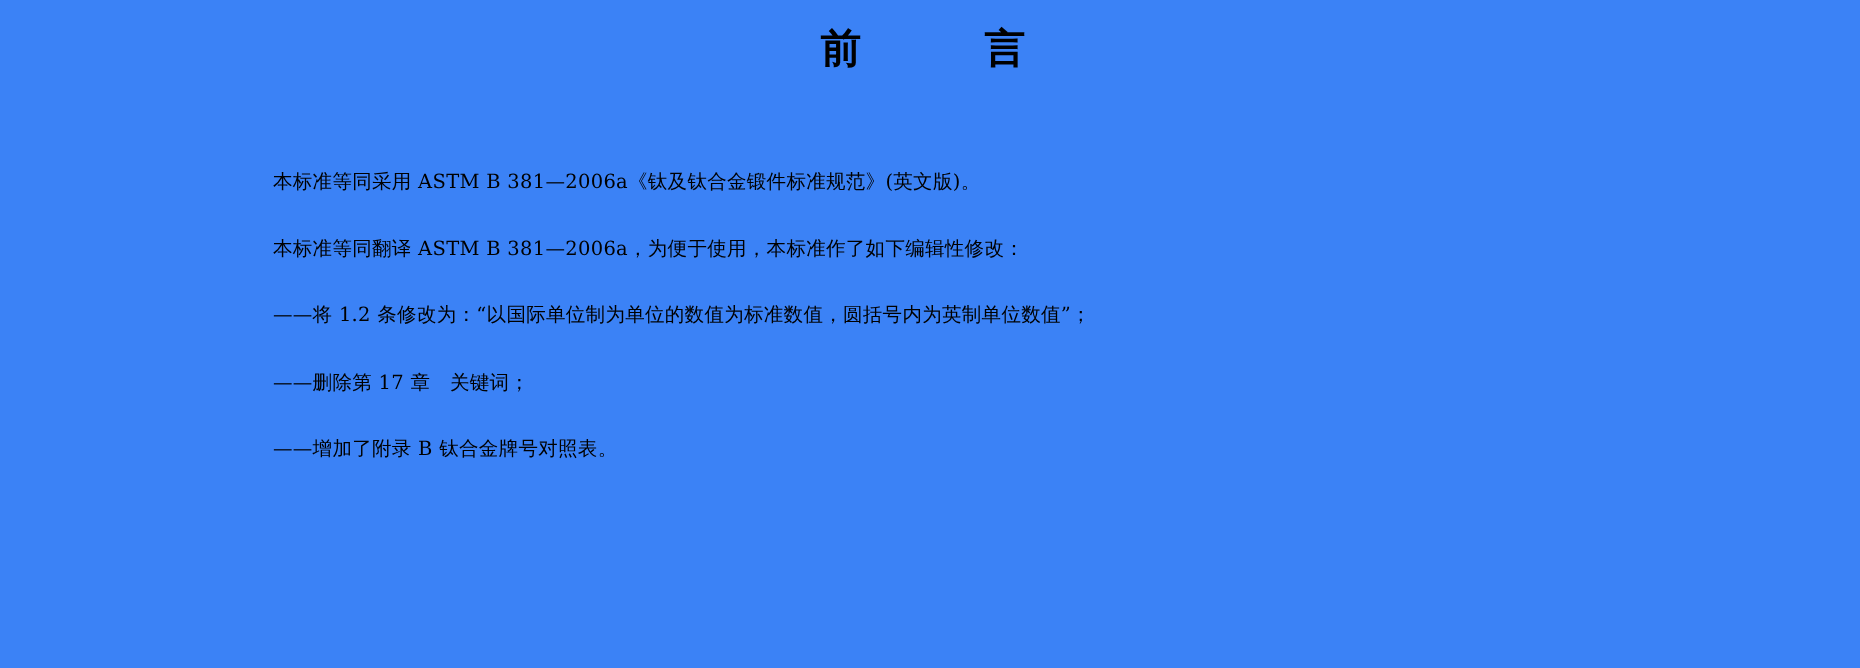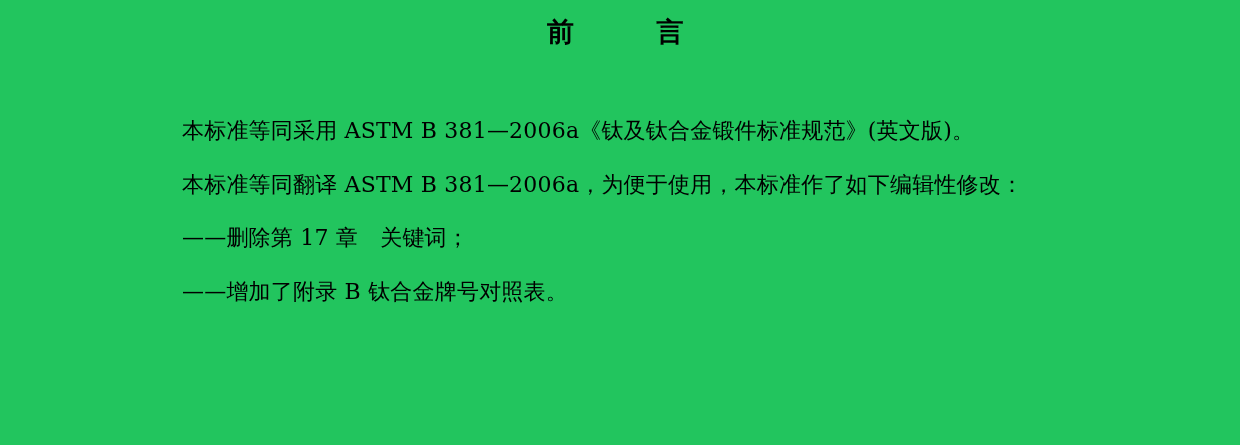--- a/index.html
+++ b/index.html
@@ -4,59 +4,60 @@
 <style>
   html, body {
     margin: 0;
     padding: 0;
     background: #ffffff;
   }
   .page {
     position: relative;
     width: 1240px;
     height: 445px;
-    background: #22c55e;
+    background: #3b82f6;
     overflow: hidden;
     font-family: "DejaVu Serif", "Liberation Serif", serif;
     color: #000000;
   }
   .page-title {
     text-align: center;
     font-size: 27px;
     font-weight: bold;
     letter-spacing: 0.35em;
     margin: 14px 0 0 0;
     padding: 0;
     font-family: "DejaVu Sans", "Liberation Sans", sans-serif;
   }
   .body-block {
     position: absolute;
     left: 182px;
     top: 93px;
     width: 1010px;
   }
   .para {
-    font-size: 22px;
+    font-size: 13px;
     line-height: 31.5px;
     white-space: nowrap;
     letter-spacing: 0.2px;
     font-family: "DejaVu Serif", "Liberation Serif", serif;
   }
   .para.indent-dash {
     text-indent: 0;
   }
 </style>
 </head>
 <body>
 
 <div class="page">
 
   <h1 class="page-title">前　　言</h1>
 
   <div class="body-block">
     <p class="para">本标准等同采用 ASTM B 381—2006a《钛及钛合金锻件标准规范》(英文版)。</p>
     <p class="para">本标准等同翻译 ASTM B 381—2006a，为便于使用，本标准作了如下编辑性修改：</p>
+    <p class="para indent-dash">——将 1.2 条修改为：“以国际单位制为单位的数值为标准数值，圆括号内为英制单位数值”；</p>
     <p class="para indent-dash">——删除第 17 章　关键词；</p>
     <p class="para indent-dash">——增加了附录 B 钛合金牌号对照表。</p>
 
   </div>
 
 </div>
 
 </body></html>

